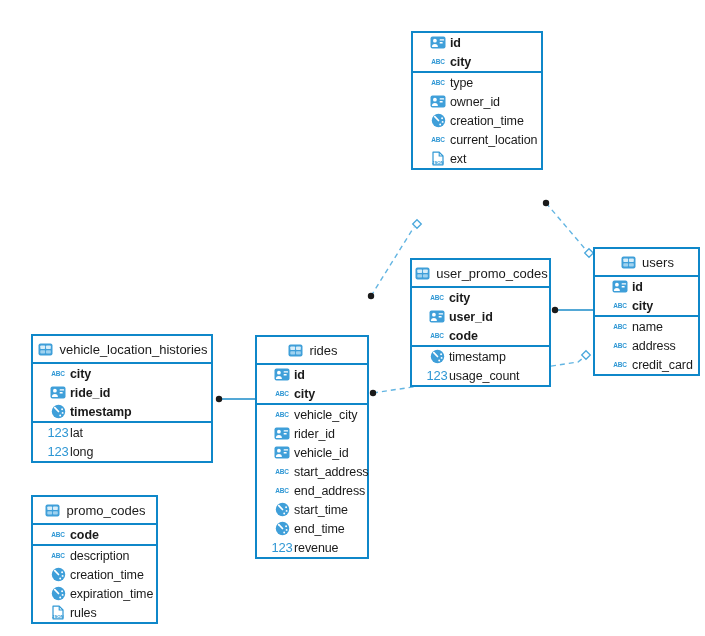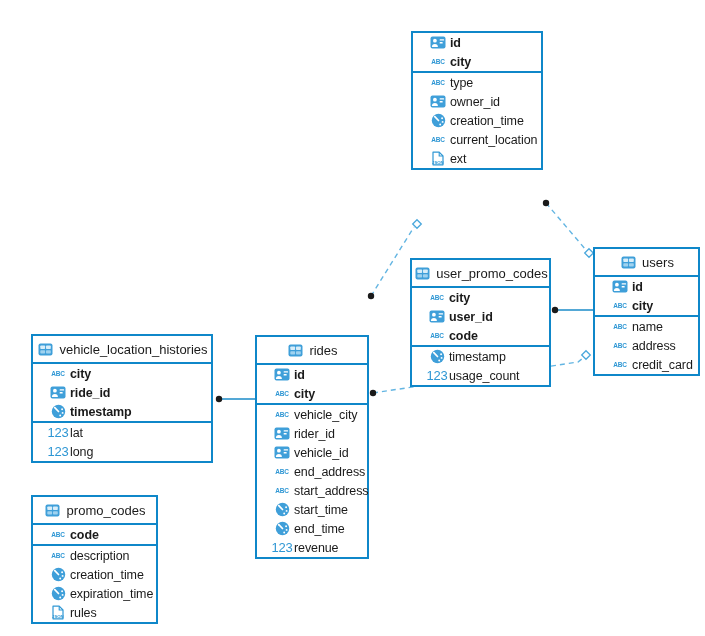--- a/index.html
+++ b/index.html
@@ -292,27 +292,27 @@
               <rect x="9.6" y="3.2" width="4.5" height="1.4" rx="0.5" fill="#fff"></rect>
               <rect x="9.6" y="6.1" width="3.1" height="1.4" rx="0.5" fill="#fff"></rect>
             </svg>
           </span>
           <span>vehicle_id</span>
         </div>
         <div class="row">
           <span class="icw">
             <span class="icon-abc">ABC</span>
           </span>
+          <span>start_address</span>
+        </div>
+        <div class="row">
+          <span class="icw">
+            <span class="icon-abc">ABC</span>
+          </span>
           <span>end_address</span>
-        </div>
-        <div class="row">
-          <span class="icw">
-            <span class="icon-abc">ABC</span>
-          </span>
-          <span>start_address</span>
         </div>
         <div class="row">
           <span class="icw">
             <svg width="15" height="15" viewBox="0 0 15 15">
               <circle cx="7.5" cy="7.5" r="6.7" fill="#3f9fd9"></circle>
               <path d="M7.5,7.5 L3.8,3.6" stroke="#fff" stroke-width="1.7" stroke-linecap="round"></path>
               <circle cx="11.1" cy="5.2" r="0.95" fill="#fff"></circle>
               <circle cx="11.6" cy="8.9" r="0.95" fill="#fff"></circle>
               <circle cx="9.2" cy="11.5" r="0.95" fill="#fff"></circle>
             </svg>

